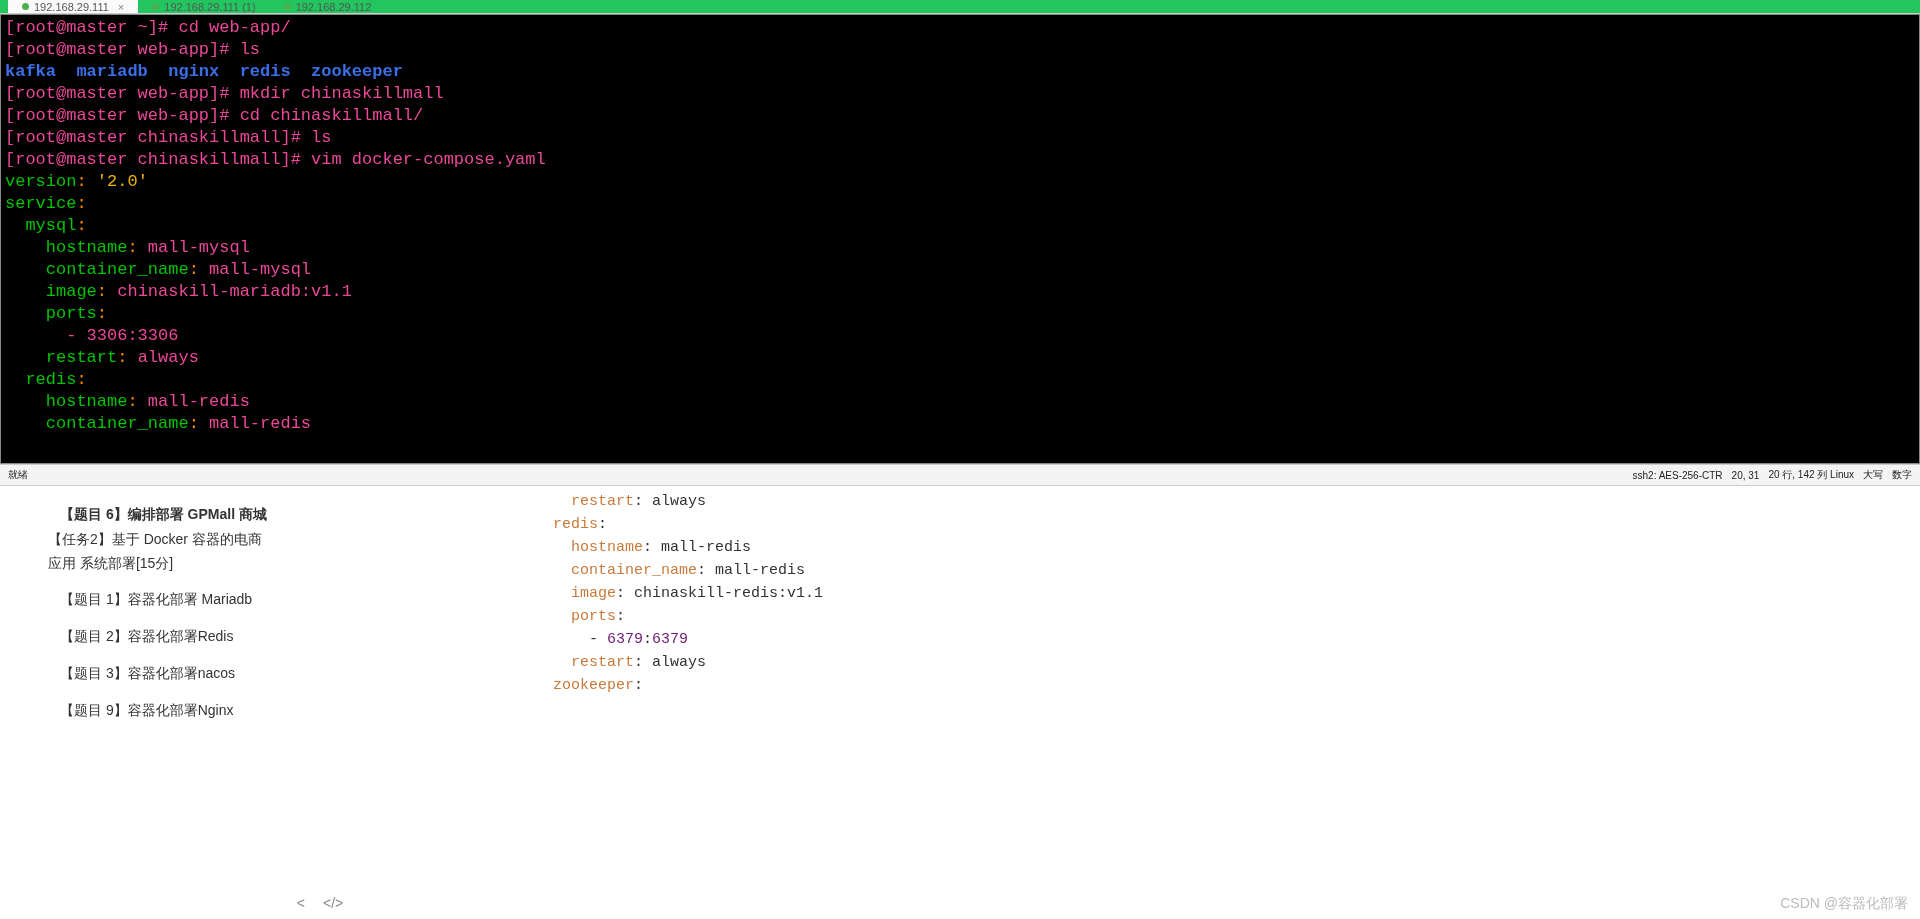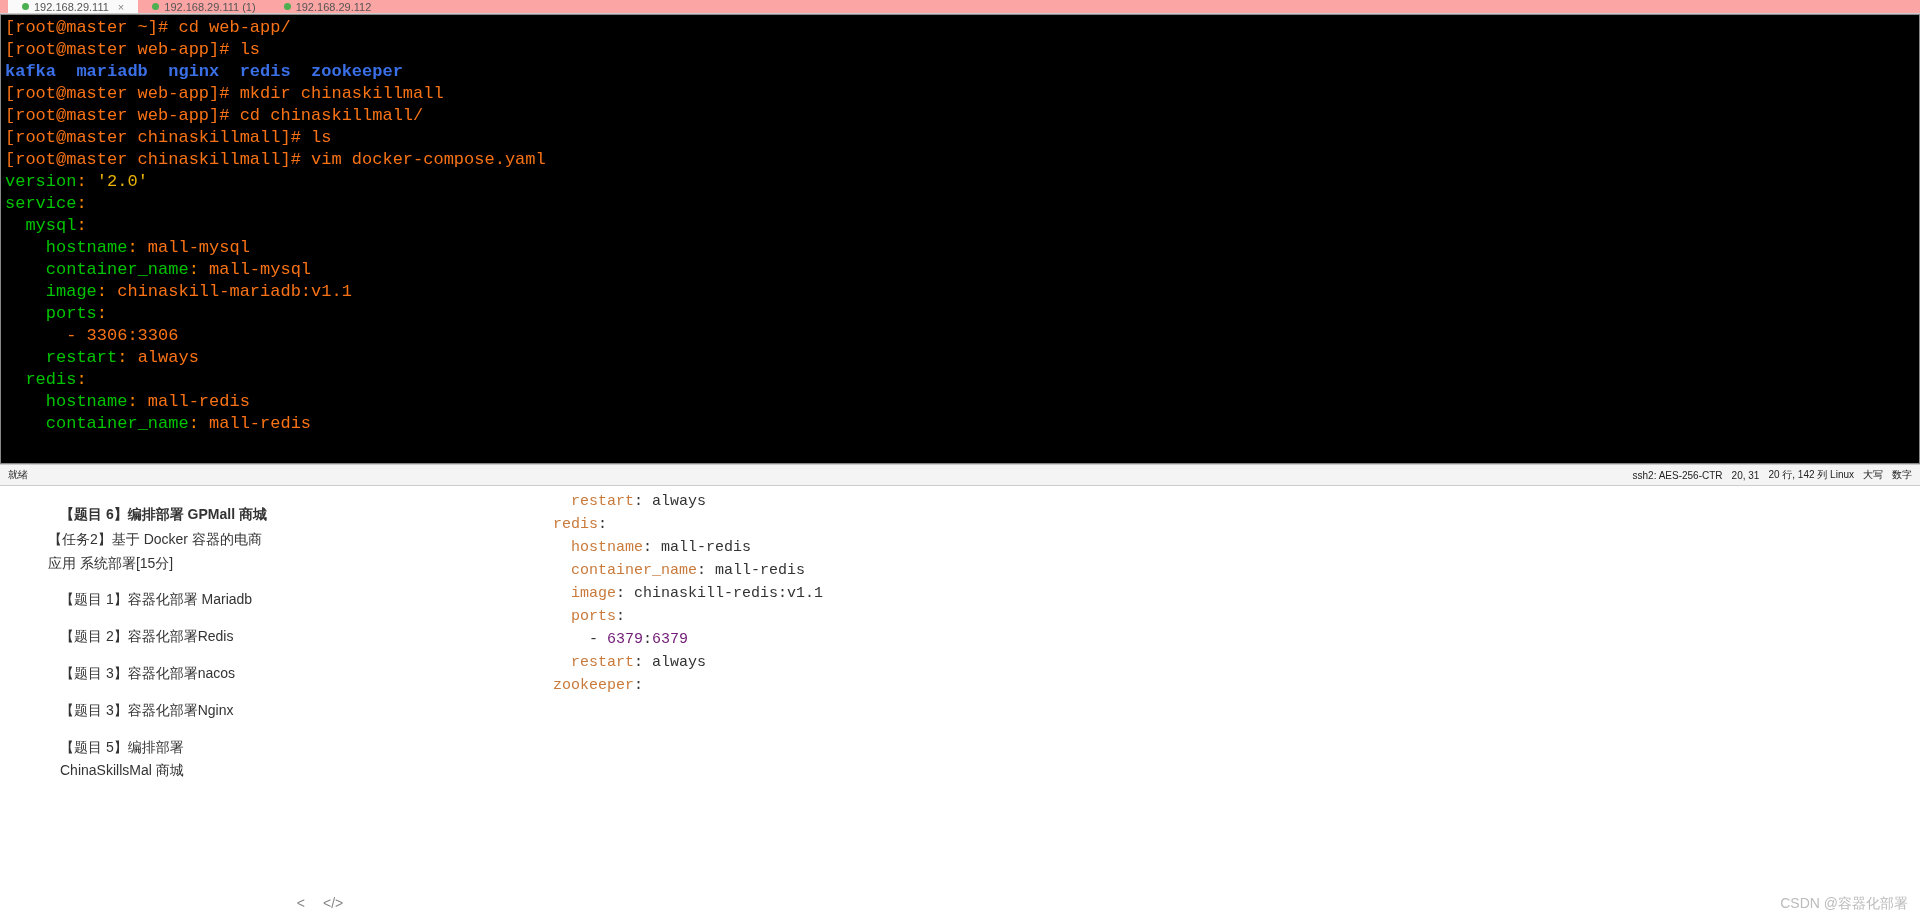--- a/index.html
+++ b/index.html
@@ -6,21 +6,21 @@
     body {
       font-family: "Microsoft YaHei", Arial, sans-serif;
       font-size: 13px;
       background: #fff;
       overflow: hidden;
       width: 1920px;
       height: 919px;
     }
     .tabs-bar {
       height: 14px;
-      background: #fca5a5;
+      background: #22c55e;
       border-bottom: 1px solid #ccc;
       display: flex;
       align-items: center;
       padding: 0 8px;
       font-size: 11px;
       color: #555;
       overflow: hidden;
     }
     .tab {
       padding: 0 14px;
@@ -47,21 +47,21 @@
       color: #fff;
       font-family: "Consolas", "Courier New", monospace;
       font-size: 17px;
       line-height: 22px;
       padding: 2px 4px;
       white-space: pre;
       height: 450px;
       border: 1px solid #888;
       overflow: hidden;
     }
-    .t-white { color: #f97316; }
+    .t-white { color: #ec4899; }
     .t-blue  { color: #3a6fe6; font-weight: bold; }
     .t-green { color: #00c400; }
     .t-magenta { color: #eab308; }
     .t-orange { color: #ff8c00; }
     .status-bar {
       height: 22px;
       background: #f4f4f4;
       border-top: 1px solid #ccc;
       border-bottom: 1px solid #ccc;
       display: flex;
@@ -158,22 +158,21 @@
   </div>
 </div>
 
 <div class="lower">
   <div class="sidebar" id="sidebar">
       <div class="item indent2 active">【题目 6】编排部署 GPMall 商城</div>
       <div class="item indent1">【任务2】基于 Docker 容器的电商应用 系统部署[15分]</div>
       <div class="item indent2">【题目 1】容器化部署 Mariadb</div>
       <div class="item indent2">【题目 2】容器化部署Redis</div>
       <div class="item indent2">【题目 3】容器化部署nacos</div>
-      <div class="item indent2">【题目 3】容器化部署Nginx</div>
-      <div class="item indent2">【题目 5】编排部署 ChinaSkillsMal 商城</div>
+      <div class="item indent2">【题目 9】容器化部署Nginx</div>
     </div>
   <div class="gutter">
     <span>&lt;</span>
     <span>&lt;/&gt;</span>
 
   </div>
   <div class="content" id="content"><div><span>    </span><span class="c-orange">restart</span><span>: always</span></div><div><span></span></div><div><span>  </span><span class="c-orange">redis</span><span>:</span></div><div><span>    </span><span class="c-orange">hostname</span><span>: mall-redis</span></div><div><span>    </span><span class="c-orange">container_name</span><span>: mall-redis</span></div><div><span>    </span><span class="c-orange">image</span><span>: chinaskill-redis:v1.1</span></div><div><span>    </span><span class="c-orange">ports</span><span>:</span></div><div><span>      - </span><span class="c-blue">6379</span><span>:</span><span class="c-blue">6379</span></div><div><span>    </span><span class="c-orange">restart</span><span>: always</span></div><div><span></span></div><div><span>  </span><span class="c-orange">zookeeper</span><span>:</span></div></div>
 </div>
 
 <div class="watermark">CSDN @容器化部署</div>

